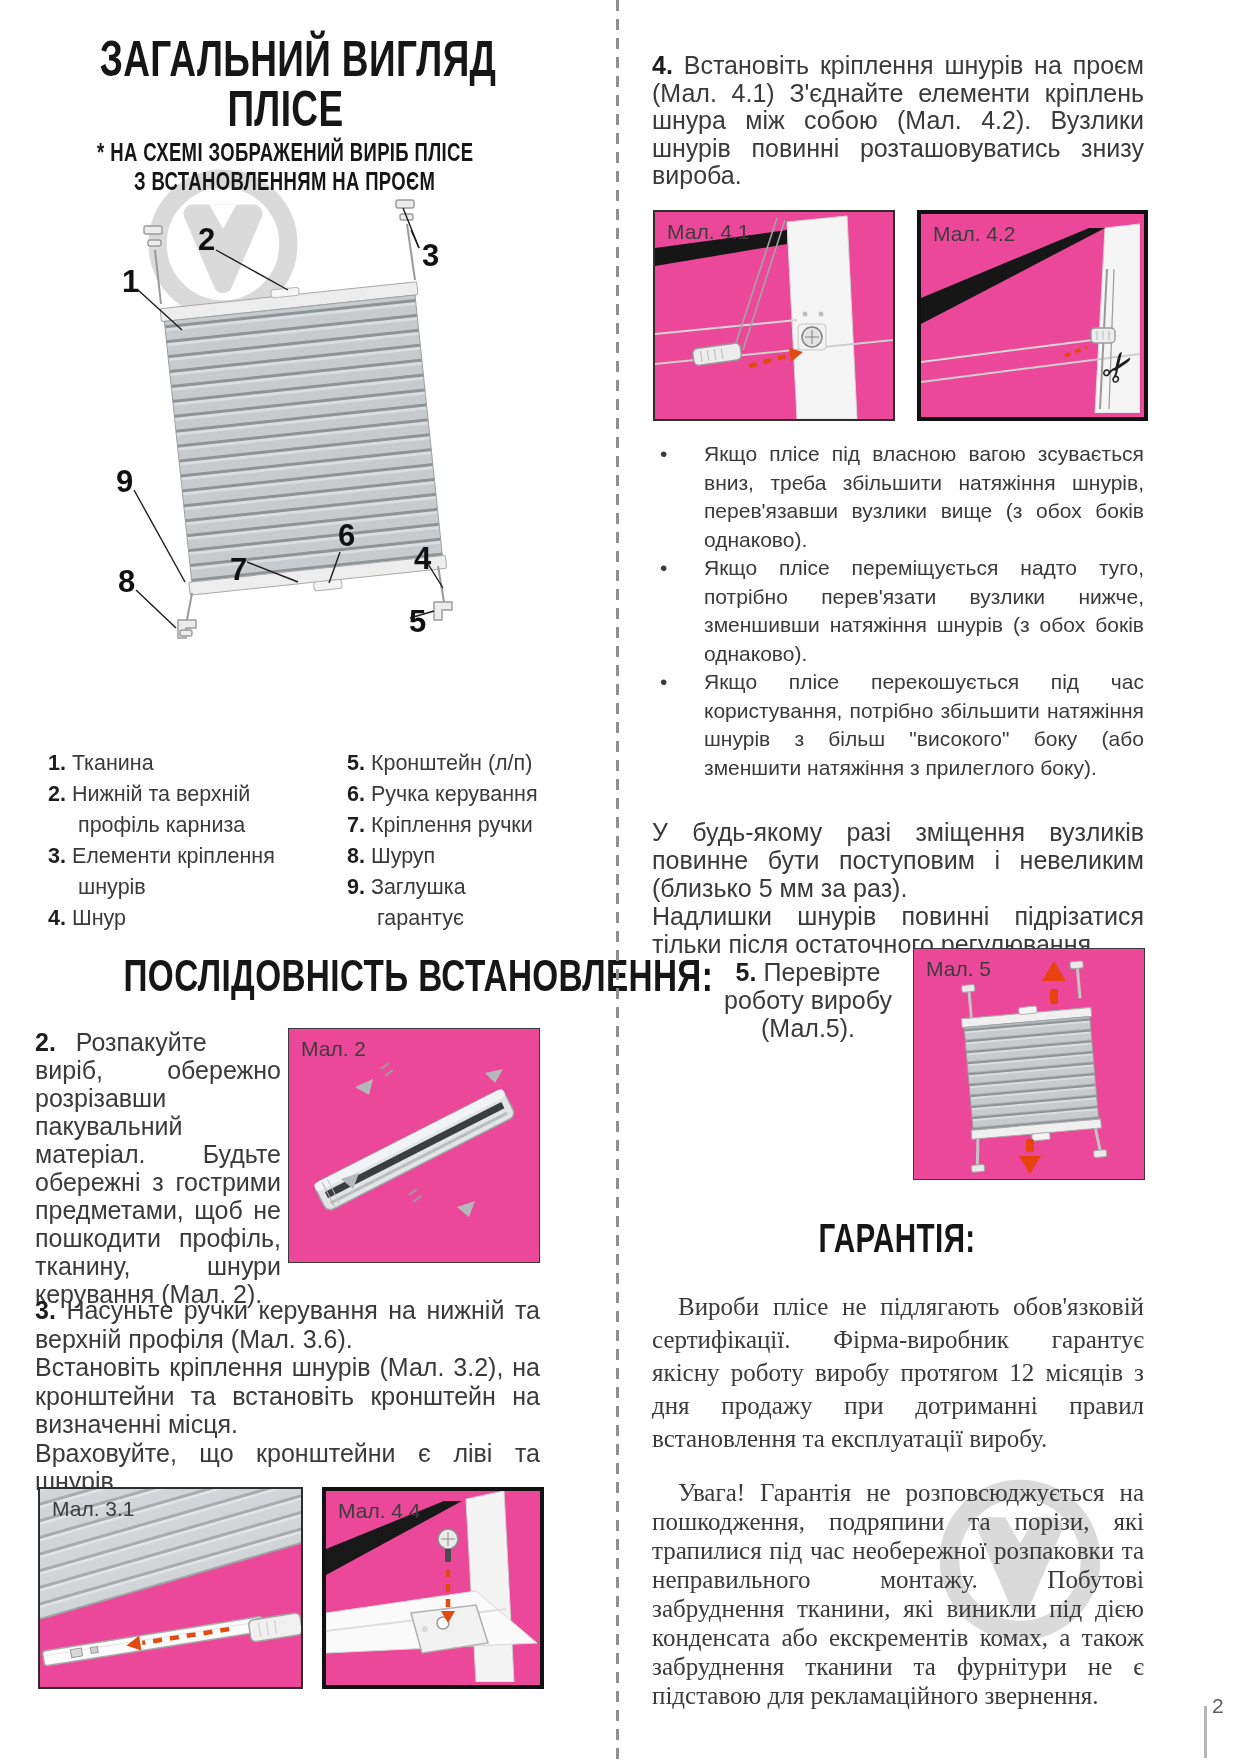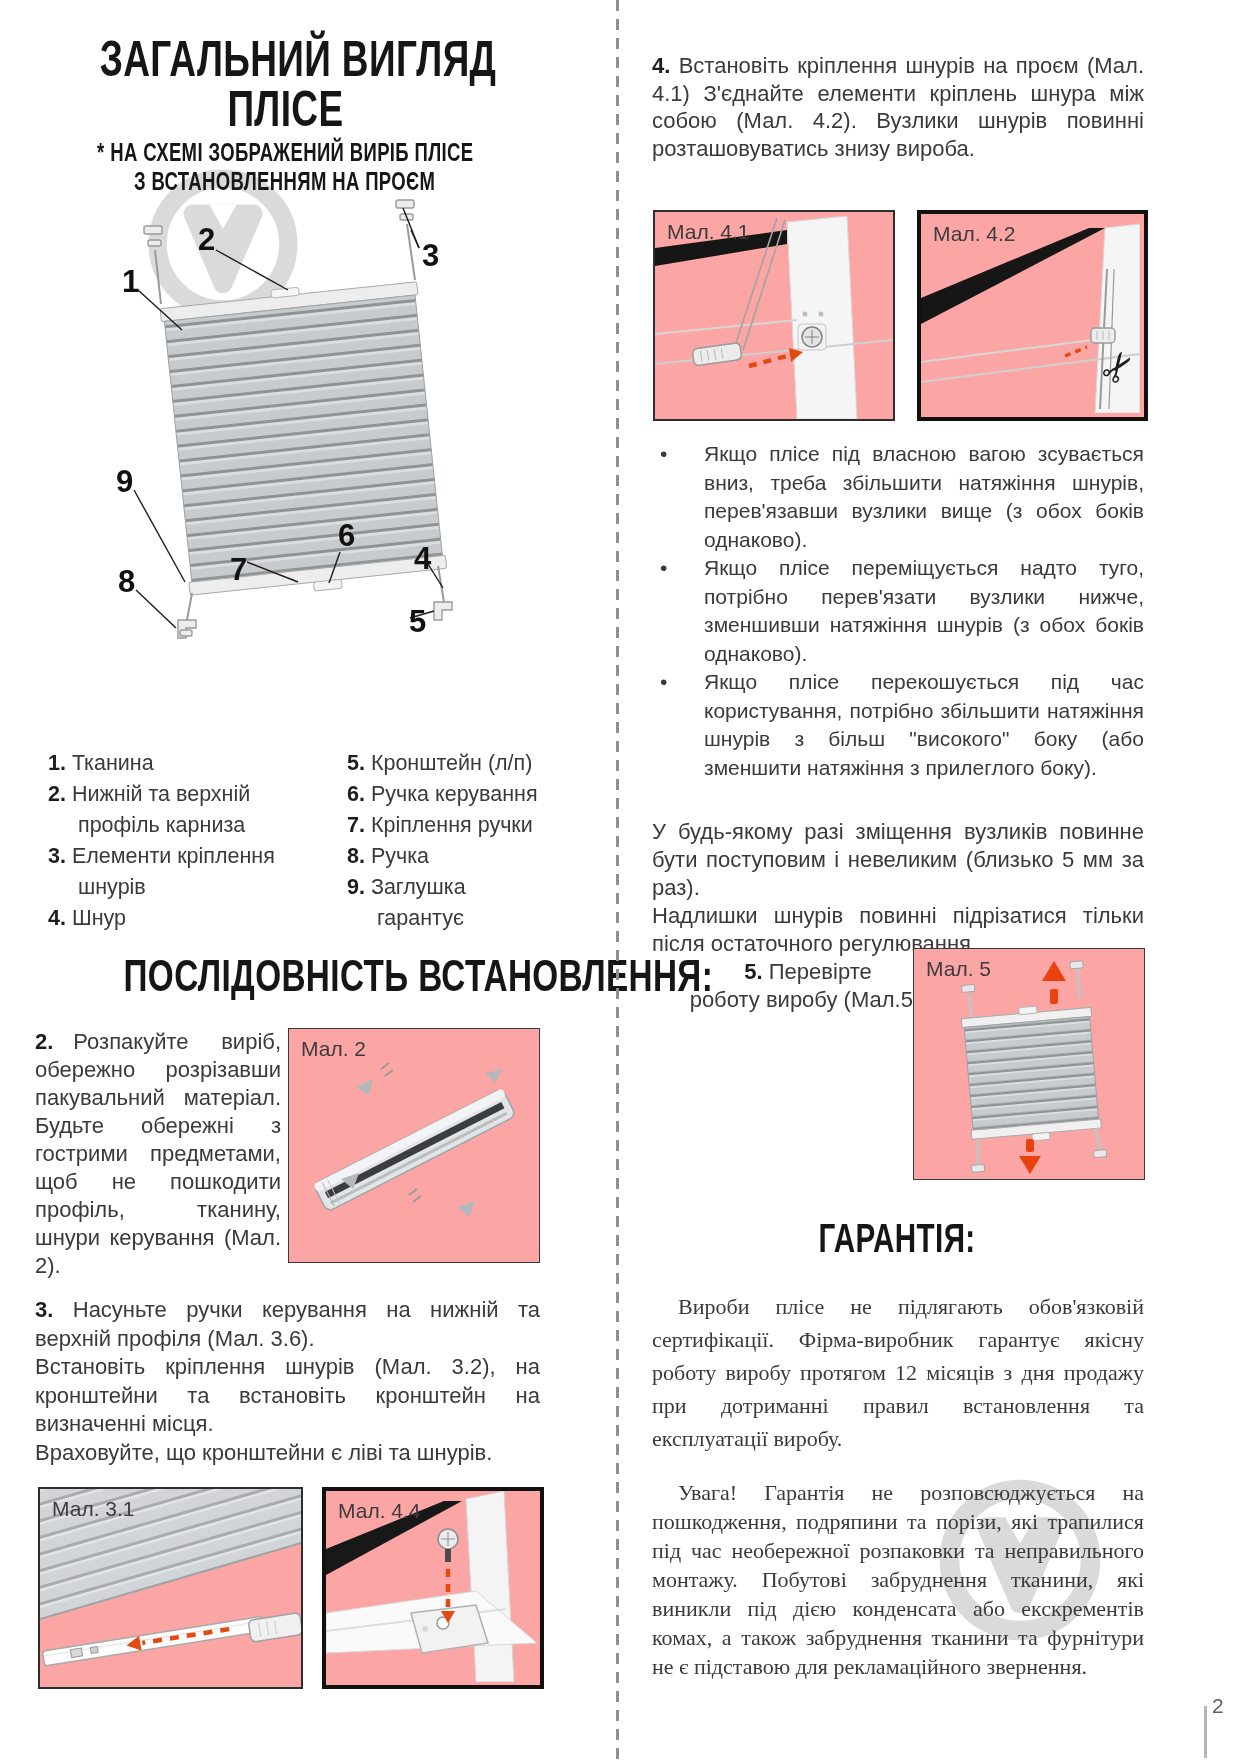--- a/index.html
+++ b/index.html
@@ -8,27 +8,27 @@
   .abs{position:absolute;}
   
   .cond-wrap{text-align:center;}
   .cond{display:inline-block;transform:scaleX(.74);transform-origin:50% 50%;white-space:nowrap;
         font-weight:700;color:#161616;letter-spacing:.5px;}
   .t-line{line-height:50px;font-size:50px;}
   .s-line{line-height:29px;font-size:25px;}
   .h-line{line-height:48px;font-size:45px;}
   .g-line{line-height:44px;font-size:40px;}
   
-  .body-txt{font-size:22px;line-height:28px;text-align:justify;color:#3a3a3a;}
+  .body-txt{font-size:25px;line-height:28px;text-align:justify;color:#3a3a3a;}
   .body-txt b{color:#1d1d1d;}
   .legend{font-size:21.5px;line-height:31px;color:#3a3a3a;}
   .legend .li{padding-left:30px;text-indent:-30px;}
   .legend b{color:#1d1d1d;}
   
-  .figbox{position:absolute;background:#fca5a5;}
+  .figbox{position:absolute;background:#ec4899;}
   .b-thin{border:2px solid #2e2e2e;}
   .b-thick{border:4px solid #111;}
   .figlabel{position:absolute;left:12px;top:8px;font-size:21px;color:#3c3c3c;}
   
   .bullet-row{position:relative;padding-left:52px;font-size:21px;line-height:28.5px;
               text-align:justify;color:#3a3a3a;margin:0 0 0 0;}
   .bullet-dot{position:absolute;left:8px;top:0;}
   
   #divider{left:616px;top:0;width:2.5px;height:1760px;
      background-image:repeating-linear-gradient(to bottom,#8f8f8f 0 11px,transparent 11px 19px);}
@@ -120,21 +120,21 @@
   <div class="abs legend" style="left:48px;top:748px;width:270px">
     <div class="li"><b>1.</b> <span>Тканина</span></div>
     <div class="li"><b>2.</b> <span>Нижній та верхній профіль карниза</span></div>
     <div class="li"><b>3.</b> <span>Елементи кріплення шнурів</span></div>
     <div class="li"><b>4.</b> <span>Шнур</span></div>
   </div>
   <div class="abs legend" style="left:347px;top:748px;width:200px">
     <div class="li"><b>5.</b> <span>Кронштейн (л/п)</span></div>
     <div class="li"><b>6.</b> <span>Ручка керування</span></div>
     <div class="li"><b>7.</b> <span>Кріплення ручки</span></div>
-    <div class="li"><b>8.</b> <span>Ручка</span></div>
+    <div class="li"><b>8.</b> <span>Шуруп</span></div>
     <div class="li"><b>9.</b> <span>Заглушка гарантує</span></div>
   </div>
 
   <div class="abs cond-wrap" style="left:20px;top:952px;width:530px">
     <div class="h-line"><span class="cond">ПОСЛІДОВНІСТЬ ВСТАНОВЛЕННЯ:</span></div>
   </div>
 
   <div class="abs body-txt" style="left:35px;top:1028px;width:246px">
     <b>2.</b><span style="display:inline-block;width:20px"></span><span>Розпакуйте виріб, обережно розрізавши пакувальний матеріал. Будьте обережні з гострими предметами, щоб не пошкодити профіль, тканину, шнури керування (Мал. 2).</span>
   </div>

